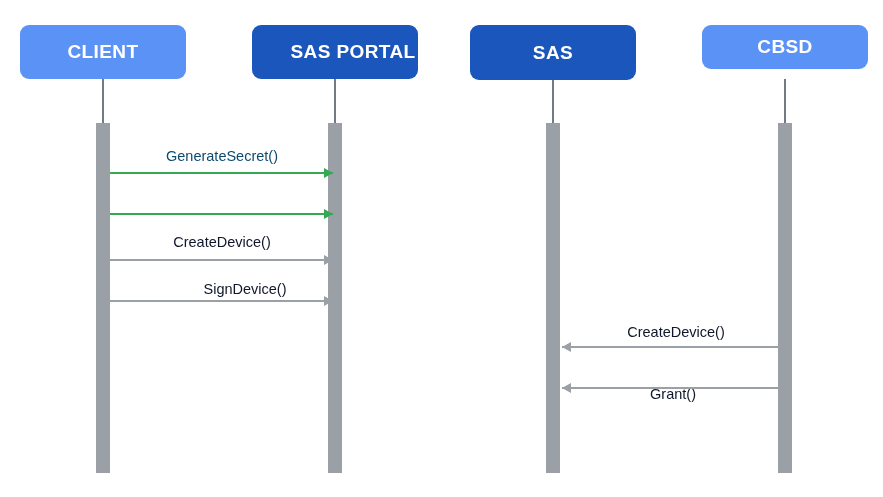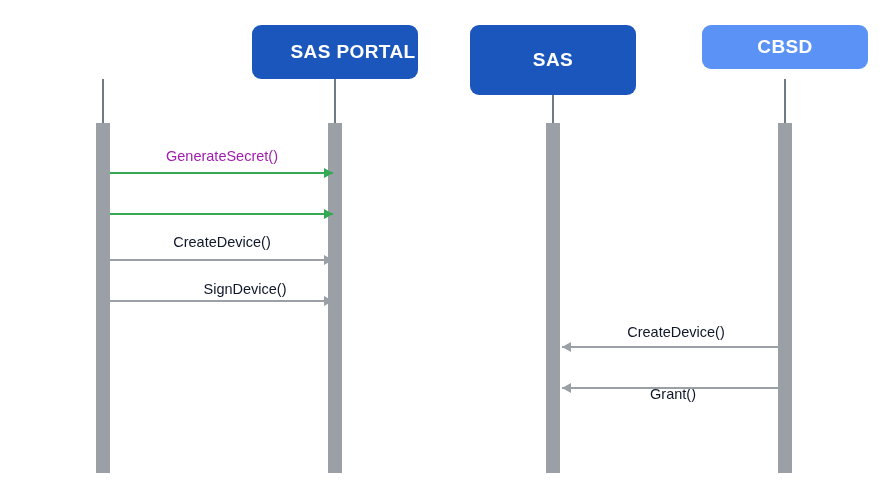--- a/index.html
+++ b/index.html
@@ -42,21 +42,21 @@
     background: #9aa0a6;
   }
   .msg-label {
     position: absolute;
     font-size: 14.5px;
     text-align: center;
     white-space: nowrap;
     transform: translateX(-50%);
     user-select: none;
   }
-  .msg-label.green { color: #a21caf; }
+  .msg-label.green { color: #0c4a6e; }
   .msg-label.grey  { color: #0f172a; }
   .msg-line {
     position: absolute;
     height: 1.6px;
   }
   .msg-line.green { background: #35a853; }
   .msg-line.grey  { background: #9aa0a6; }
   .arrow-head {
     position: absolute;
     width: 0;
@@ -77,26 +77,27 @@
     border-bottom: 5px solid transparent;
     border-right: 9px solid #9aa0a6;
   }
 </style>
 </head>
 <body>
 
 <div id="stage">
     <div class="lifeline" style="left: 102.25px; top: 79px; height: 44px; background: rgb(112, 123, 132);"></div>
     <div class="activation" style="left: 96px; top: 123px; width: 14px; height: 350px; background: rgb(154, 160, 166);"></div>
+    <div class="participant" style="left: 20px; top: 25px; width: 166px; height: 54px; background: rgb(91, 146, 245); color: rgb(255, 255, 255);">CLIENT</div>
     <div class="lifeline" style="left: 334.25px; top: 79px; height: 44px; background: rgb(112, 123, 132);"></div>
     <div class="activation" style="left: 328px; top: 123px; width: 14px; height: 350px; background: rgb(154, 160, 166);"></div>
     <div class="participant" style="left: 252px; top: 25px; width: 166px; height: 54px; background: rgb(27, 86, 189); color: rgb(255, 255, 255); padding-left: 36px;">SAS PORTAL</div>
     <div class="lifeline" style="left: 552.25px; top: 79px; height: 44px; background: rgb(112, 123, 132);"></div>
     <div class="activation" style="left: 546px; top: 123px; width: 14px; height: 350px; background: rgb(154, 160, 166);"></div>
-    <div class="participant" style="left: 470px; top: 25px; width: 166px; height: 70px; background: rgb(27, 86, 189); color: rgb(255, 255, 255);">SAS</div>
+    <div class="participant" style="left: 470px; top: 25px; width: 166px; height: 55px; background: rgb(27, 86, 189); color: rgb(255, 255, 255);">SAS</div>
     <div class="lifeline" style="left: 784.25px; top: 79px; height: 44px; background: rgb(112, 123, 132);"></div>
     <div class="activation" style="left: 778px; top: 123px; width: 14px; height: 350px; background: rgb(154, 160, 166);"></div>
     <div class="participant" style="left: 702px; top: 25px; width: 166px; height: 44px; background: rgb(91, 146, 245); color: rgb(255, 255, 255);">CBSD</div>
     <div class="msg-label green" style="left: 222px; top: 148px;">GenerateSecret()</div>
     <div class="msg-line green" style="left: 110px; top: 172px; width: 223px;"></div>
     <div class="arrow-head right green" style="top: 167.8px; left: 324px;"></div>
     <div class="msg-line green" style="left: 110px; top: 213px; width: 223px;"></div>
     <div class="arrow-head right green" style="top: 208.8px; left: 324px;"></div>
     <div class="msg-label grey" style="left: 222px; top: 234px;">CreateDevice()</div>
     <div class="msg-line grey" style="left: 110px; top: 259px; width: 223px;"></div>

